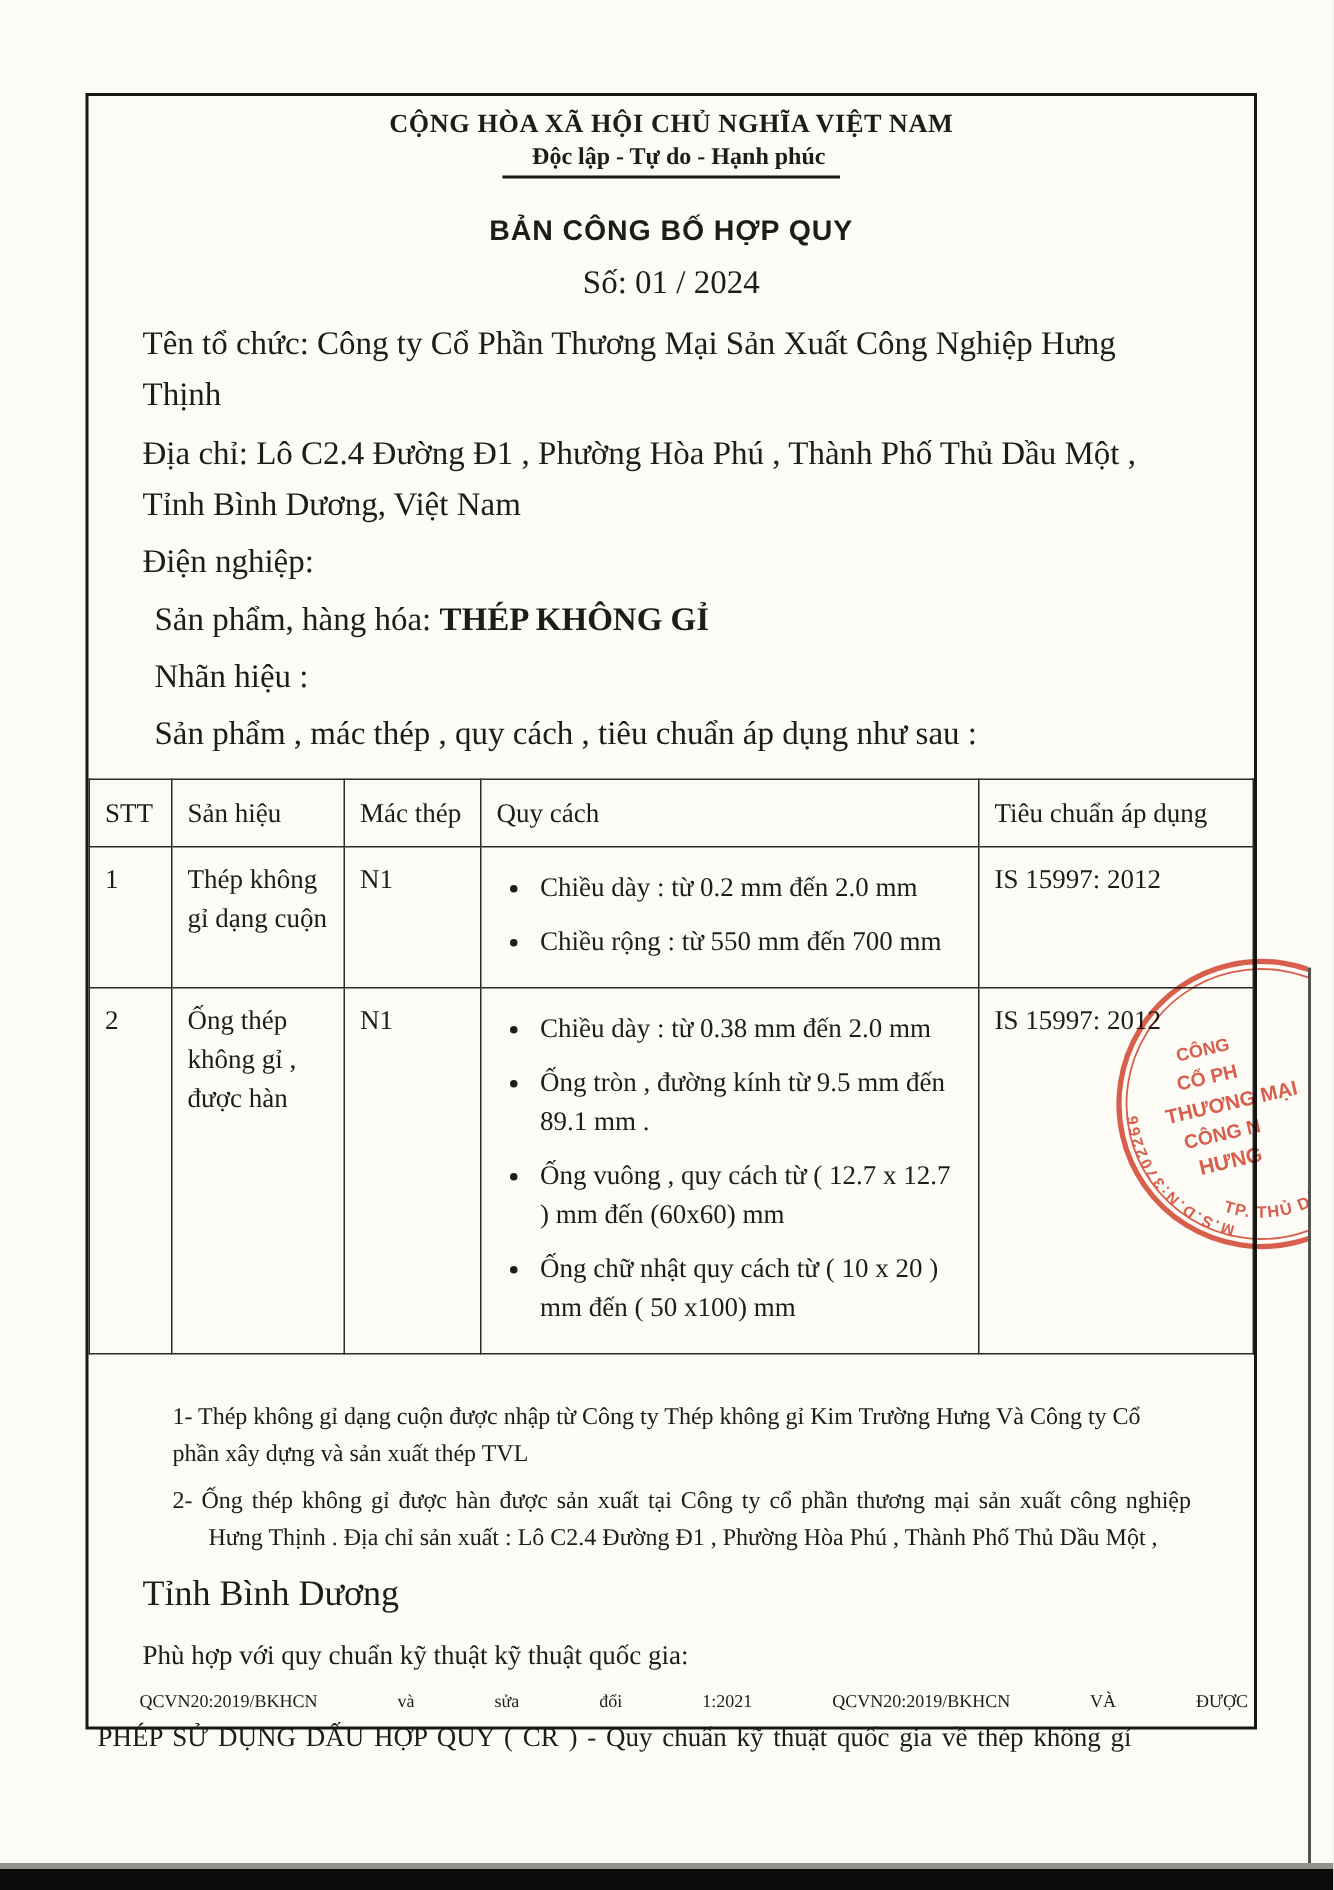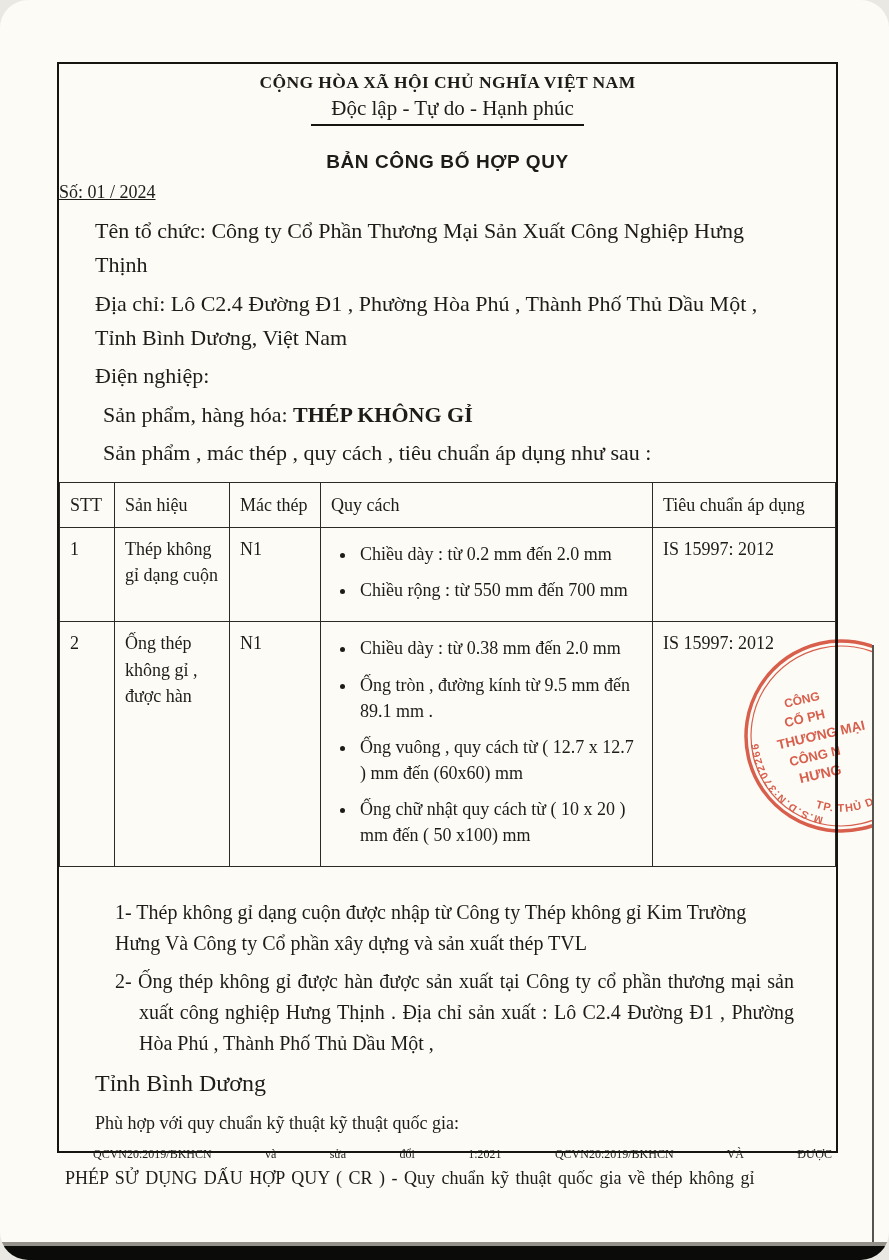--- a/index.html
+++ b/index.html
@@ -1,49 +1,49 @@
 <!DOCTYPE html>
 <html><head>
 <meta charset="utf-8">
 <style>
   * { margin:0; padding:0; box-sizing:border-box; }
   html,body { background:#e9e8e3; }
   .page {
     position:relative; width:889px; height:1260px; margin:0 auto;
     background:#fcfbf6; overflow:hidden;
-    font-family:"Liberation Serif","DejaVu Serif",serif; color:#1d1c19;border-radius:28px;
+    font-family:"Liberation Serif","DejaVu Serif",serif; color:#1d1c19;
   }
   .frame {
     position:absolute; left:57px; top:62px; width:781px; height:1091px;
     border:2px solid #17150f;
   }
   .nat-header { margin-top:8px; text-align:center; font-weight:bold; font-size:17.5px; letter-spacing:0.4px; }
   .motto-wrap { text-align:center; margin-top:3px; }
-  .motto { display:inline-block; font-weight:normal; font-size:21px; border-bottom:2px solid #17150f; padding:0 10px 3px 20px; }
+  .motto { display:inline-block; font-weight:bold; font-size:16px; border-bottom:2px solid #17150f; padding:0 10px 3px 20px; }
   .doc-title { text-align:center; margin-top:25px; font-family:"Liberation Sans",sans-serif; font-weight:bold; font-size:19px; letter-spacing:0.6px; }
-  .doc-number { text-align:left; margin-top:9px; font-size:18px;text-decoration:underline; }
+  .doc-number { text-align:center; margin-top:9px; font-size:22px; }
   .para { margin:4px 60px 4px 36px; font-size:22px; line-height:1.56; }
   .first-para { margin-top:11px; }
   .indent-sm { margin-left:44px; }
   .product-value { font-weight:bold; }
 
   .spec-table { width:100%; border-collapse:collapse; margin-top:12px; table-layout:fixed; font-size:18px; }
   .spec-table th, .spec-table td {
     border:1px solid #2b2a26; padding:8px 10px; vertical-align:top;
     text-align:left; font-weight:normal; line-height:1.45;
   }
   .spec-table th { padding-top:9px; padding-bottom:9px; }
   .c-center { text-align:center; }
   .cell-stt { text-align:center; }
   .cell-grade { text-align:center; }
   .specs-list { list-style:disc; margin:2px 0 2px 26px; }
   .specs-list li { margin:5px 0 10px 0; padding-left:3px; }
 
   .notes { margin-top:30px; }
-  .note { font-size:20px; line-height:1.56; }
+  .note { font-size:16px; line-height:1.56; }
   .note-1 { margin:4px 42px 6px 56px; }
   .note-2 { margin:4px 42px 6px 56px; padding-left:24px; text-indent:-24px; text-align:justify; }
   .province { margin:2px 36px; font-size:24px; line-height:1.56; }
   .conform { margin:6px 36px 2px 36px; font-size:18px; line-height:1.56; }
   .regulation-1 { margin:8px 4px 0 6px; font-size:12px; line-height:1.62; text-indent:28px; text-align:justify; text-align-last:justify; }
   .regulation-2 { margin:0 4px 0 6px; font-size:18px; line-height:1.62; word-spacing:2px; }
 
   
   .stamp-clip { position:absolute; left:741px; top:636px; width:131px; height:206px; overflow:hidden; mix-blend-mode:multiply; opacity:0.88; }
   .stamp-svg { transform:rotate(-13deg); }
@@ -73,20 +73,21 @@
       <span class="motto">Độc lập - Tự do - Hạnh phúc</span>
     </div>
 
     <div class="doc-title">BẢN CÔNG BỐ HỢP QUY</div>
     <div class="doc-number">Số: 01 / 2024</div>
 
     <p class="para first-para">Tên tổ chức: Công ty Cổ Phần Thương Mại Sản Xuất Công Nghiệp Hưng Thịnh</p>
     <p class="para">Địa chỉ: Lô C2.4 Đường Đ1 , Phường Hòa Phú , Thành Phố Thủ Dầu Một , Tỉnh Bình Dương, Việt Nam</p>
     <p class="para">Điện nghiệp:</p>
     <p class="para indent-sm"><span>Sản phẩm, hàng hóa: </span><span class="product-value">THÉP KHÔNG GỈ</span></p>
+    <p class="para indent-sm">Nhãn hiệu :</p>
     <p class="para indent-sm">Sản phẩm , mác thép , quy cách , tiêu chuẩn áp dụng như sau :</p>
 
     <table class="spec-table">
       <colgroup>
         <col style="width:55px">
           <col style="width:115px">
           <col style="width:91px">
           <col style="width:332px">
           <col>
       </colgroup>

